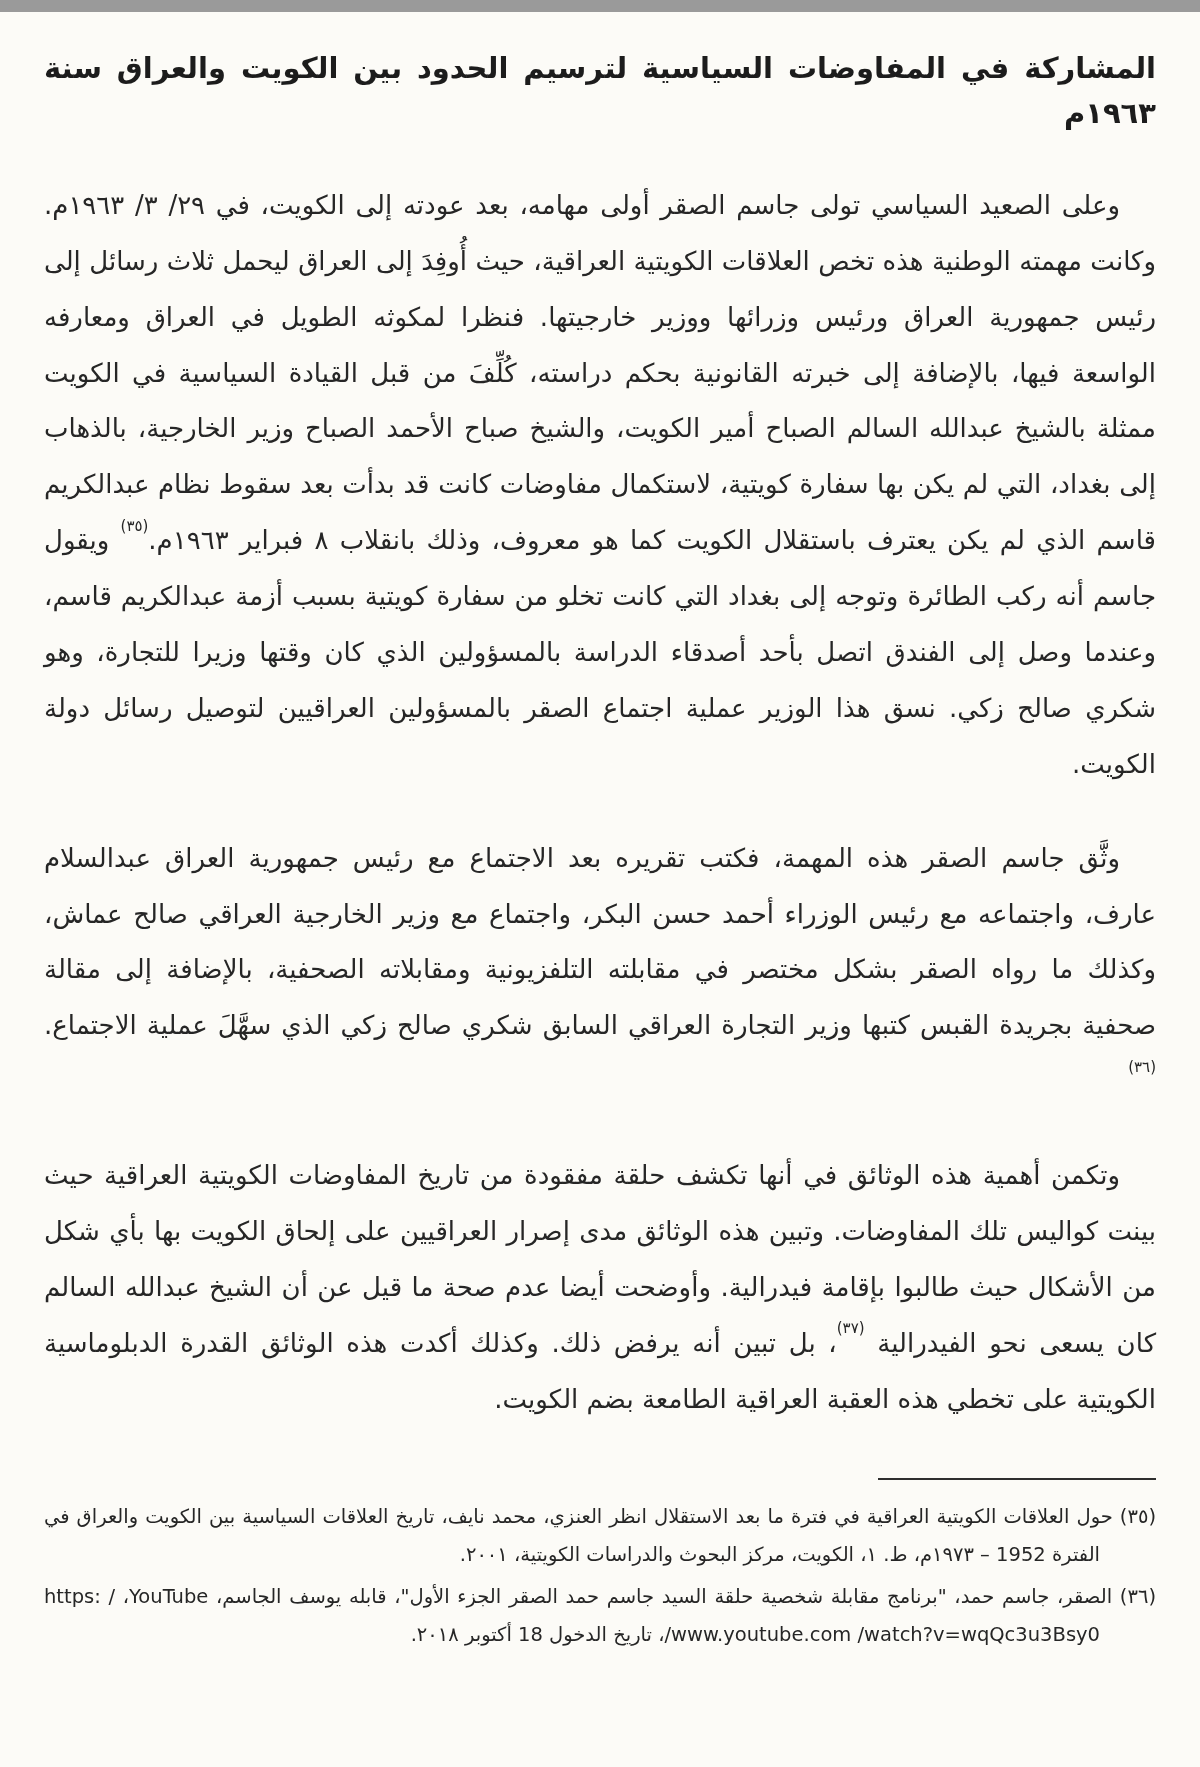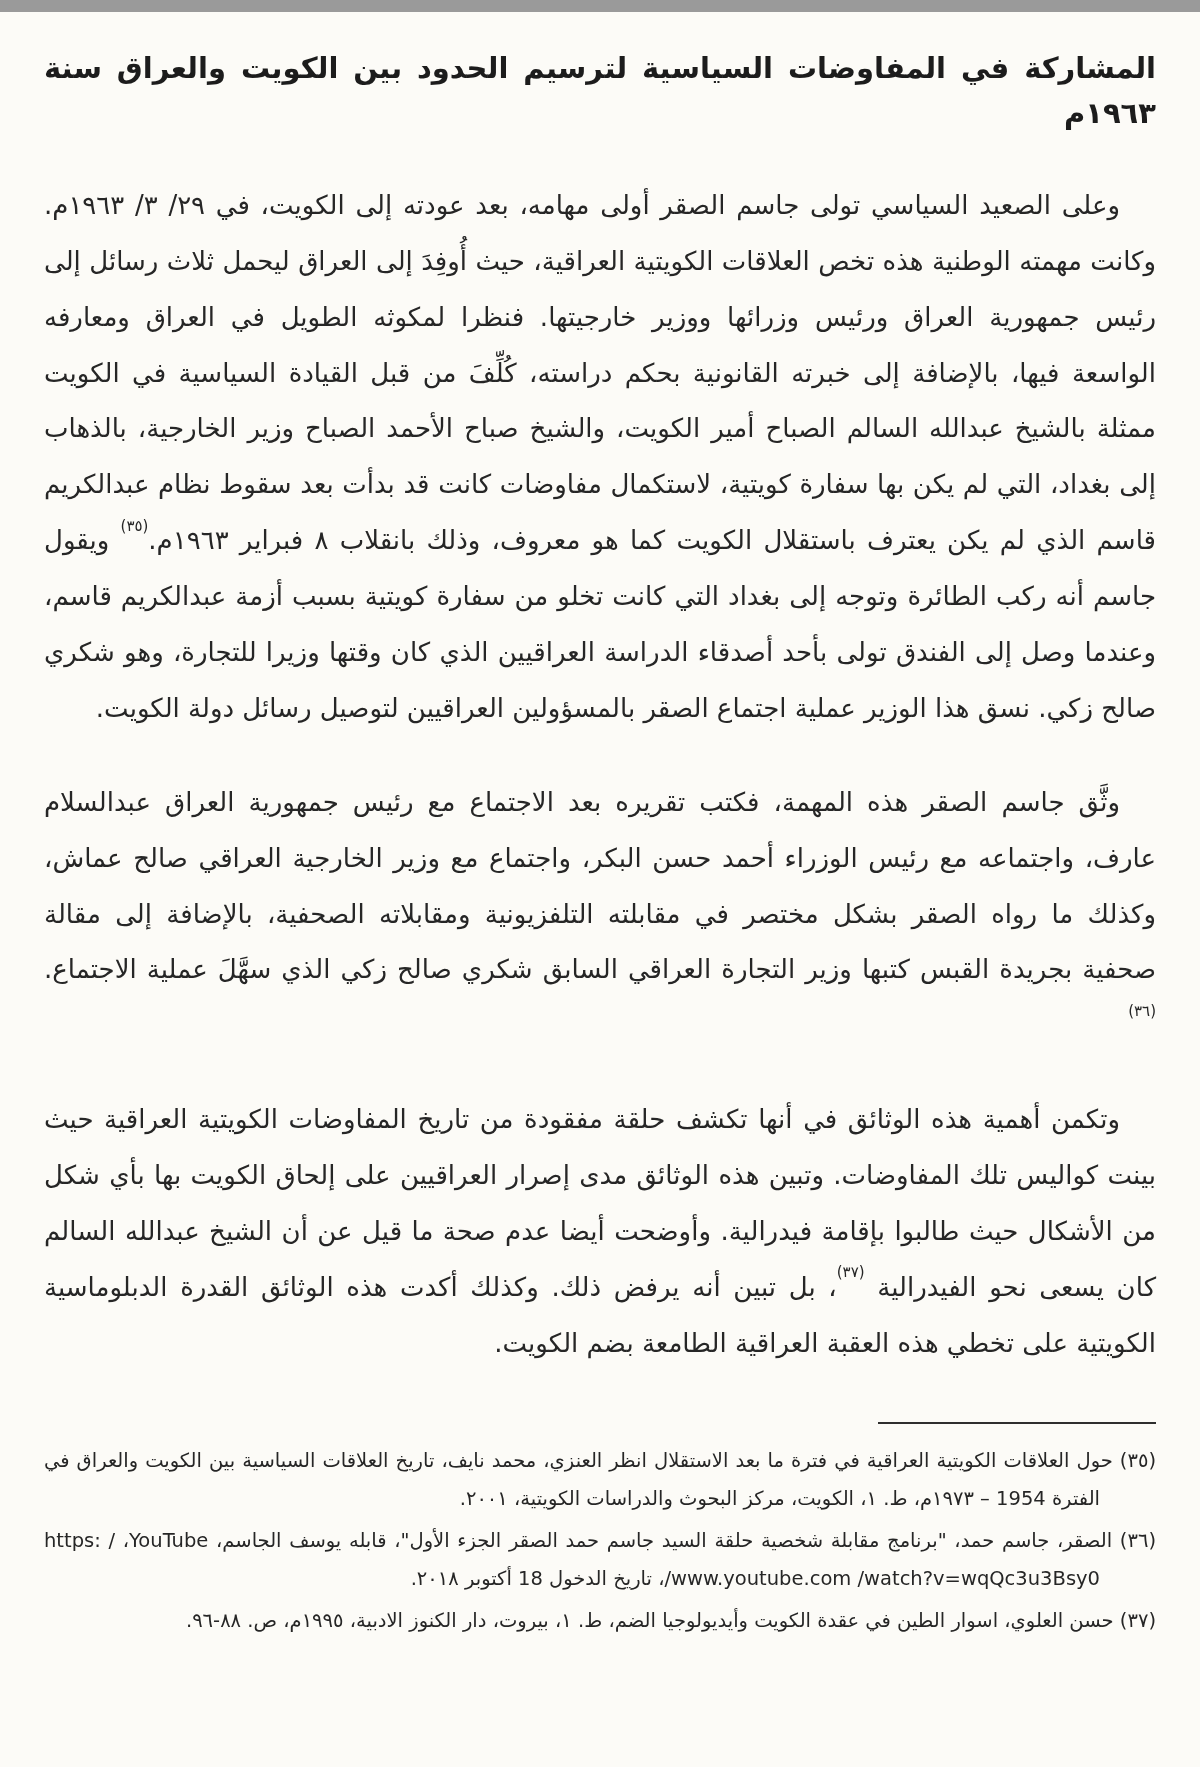--- a/index.html
+++ b/index.html
@@ -57,36 +57,34 @@
   .url{direction:ltr;unicode-bidi:isolate;}
 </style>
 </head>
 <body>
 
 <div class="page" dir="rtl" lang="ar">
 
   <h1 class="doc-title">المشاركة في المفاوضات السياسية لترسيم الحدود بين الكويت والعراق سنة ١٩٦٣م</h1>
 
   <p class="body-par"><span>وعلى الصعيد السياسي تولى جاسم الصقر أولى مهامه، بعد عودته إلى الكويت، في ٢٩/ ٣/ ١٩٦٣م. وكانت مهمته الوطنية هذه تخص العلاقات الكويتية العراقية، حيث أُوفِدَ إلى العراق ليحمل ثلاث رسائل إلى رئيس جمهورية العراق ورئيس وزرائها ووزير خارجيتها. فنظرا لمكوثه الطويل في العراق ومعارفه الواسعة فيها، بالإضافة إلى خبرته القانونية بحكم دراسته، كُلِّفَ من قبل القيادة السياسية في الكويت ممثلة بالشيخ عبدالله السالم الصباح أمير الكويت، والشيخ صباح الأحمد الصباح وزير الخارجية، بالذهاب إلى بغداد، التي لم يكن بها سفارة كويتية، لاستكمال مفاوضات كانت قد بدأت بعد سقوط نظام عبدالكريم قاسم الذي لم يكن يعترف باستقلال الكويت كما هو معروف، وذلك بانقلاب ٨ فبراير ١٩٦٣م.</span><sup class="fn-ref">(٣٥)</sup>
-    <span>ويقول جاسم أنه ركب الطائرة وتوجه إلى بغداد التي كانت تخلو من سفارة كويتية بسبب أزمة عبدالكريم قاسم، وعندما وصل إلى الفندق تولى بأحد أصدقاء الدراسة العراقيين الذي كان وقتها وزيرا للتجارة، وهو شكري صالح زكي. نسق هذا الوزير عملية اجتماع الصقر بالمسؤولين العراقيين لتوصيل رسائل دولة الكويت.</span></p>
+    <span>ويقول جاسم أنه ركب الطائرة وتوجه إلى بغداد التي كانت تخلو من سفارة كويتية بسبب أزمة عبدالكريم قاسم، وعندما وصل إلى الفندق اتصل بأحد أصدقاء الدراسة بالمسؤولين الذي كان وقتها وزيرا للتجارة، وهو شكري صالح زكي. نسق هذا الوزير عملية اجتماع الصقر بالمسؤولين العراقيين لتوصيل رسائل دولة الكويت.</span></p>
 
   <p class="body-par"><span>وثَّق جاسم الصقر هذه المهمة، فكتب تقريره بعد الاجتماع مع رئيس جمهورية العراق عبدالسلام عارف، واجتماعه مع رئيس الوزراء أحمد حسن البكر، واجتماع مع وزير الخارجية العراقي صالح عماش، وكذلك ما رواه الصقر بشكل مختصر في مقابلته التلفزيونية ومقابلاته الصحفية، بالإضافة إلى مقالة صحفية بجريدة القبس كتبها وزير التجارة العراقي السابق شكري صالح زكي الذي سهَّلَ عملية الاجتماع.</span><sup class="fn-ref">(٣٦)</sup><span></span></p>
 
   <p class="body-par"><span>وتكمن أهمية هذه الوثائق في أنها تكشف حلقة مفقودة من تاريخ المفاوضات الكويتية العراقية حيث بينت كواليس تلك المفاوضات. وتبين هذه الوثائق مدى إصرار العراقيين على إلحاق الكويت بها بأي شكل من الأشكال حيث طالبوا بإقامة فيدرالية. وأوضحت أيضا عدم صحة ما قيل عن أن الشيخ عبدالله السالم كان يسعى نحو الفيدرالية</span>
     <sup class="fn-ref">(٣٧)</sup><span>، بل تبين أنه يرفض ذلك. وكذلك أكدت هذه الوثائق القدرة الدبلوماسية الكويتية على تخطي هذه العقبة العراقية الطامعة بضم الكويت.</span></p>
 
   <div class="fn-divider"></div>
 
   <div class="footnotes">
 
     <div class="footnote"><span class="fn-marker">(٣٥)</span>
-      <span>حول العلاقات الكويتية العراقية في فترة ما بعد الاستقلال انظر العنزي، محمد نايف، تاريخ العلاقات السياسية بين الكويت والعراق في الفترة 1954 – ١٩٧٣م، ط. ١، الكويت، مركز البحوث والدراسات الكويتية، ٢٠٠١.</span></div>
+      <span>حول العلاقات الكويتية العراقية في فترة ما بعد الاستقلال انظر العنزي، محمد نايف، تاريخ العلاقات السياسية بين الكويت والعراق في الفترة 1952 – ١٩٧٣م، ط. ١، الكويت، مركز البحوث والدراسات الكويتية، ٢٠٠١.</span></div>
 
     <div class="footnote"><span class="fn-marker">(٣٦)</span>
       <span>الصقر، جاسم حمد، "برنامج مقابلة شخصية حلقة السيد جاسم حمد الصقر الجزء الأول"، قابله يوسف الجاسم، YouTube،</span>
       <span class="url" dir="ltr">https: / /www.youtube.com /watch?v=wqQc3u3Bsy0</span><span>، تاريخ الدخول 18 أكتوبر ٢٠١٨.</span></div>
 
-    <div class="footnote"><span class="fn-marker">(٣٧)</span>
-      <span>حسن العلوي، اسوار الطين في عقدة الكويت وأيديولوجيا الضم، ط. ١، بيروت، دار الكنوز الادبية، ١٩٩٥م، ص. ٨٨-٩٦.</span></div>
 
   </div>
 
 </div>
 
 </body></html>

